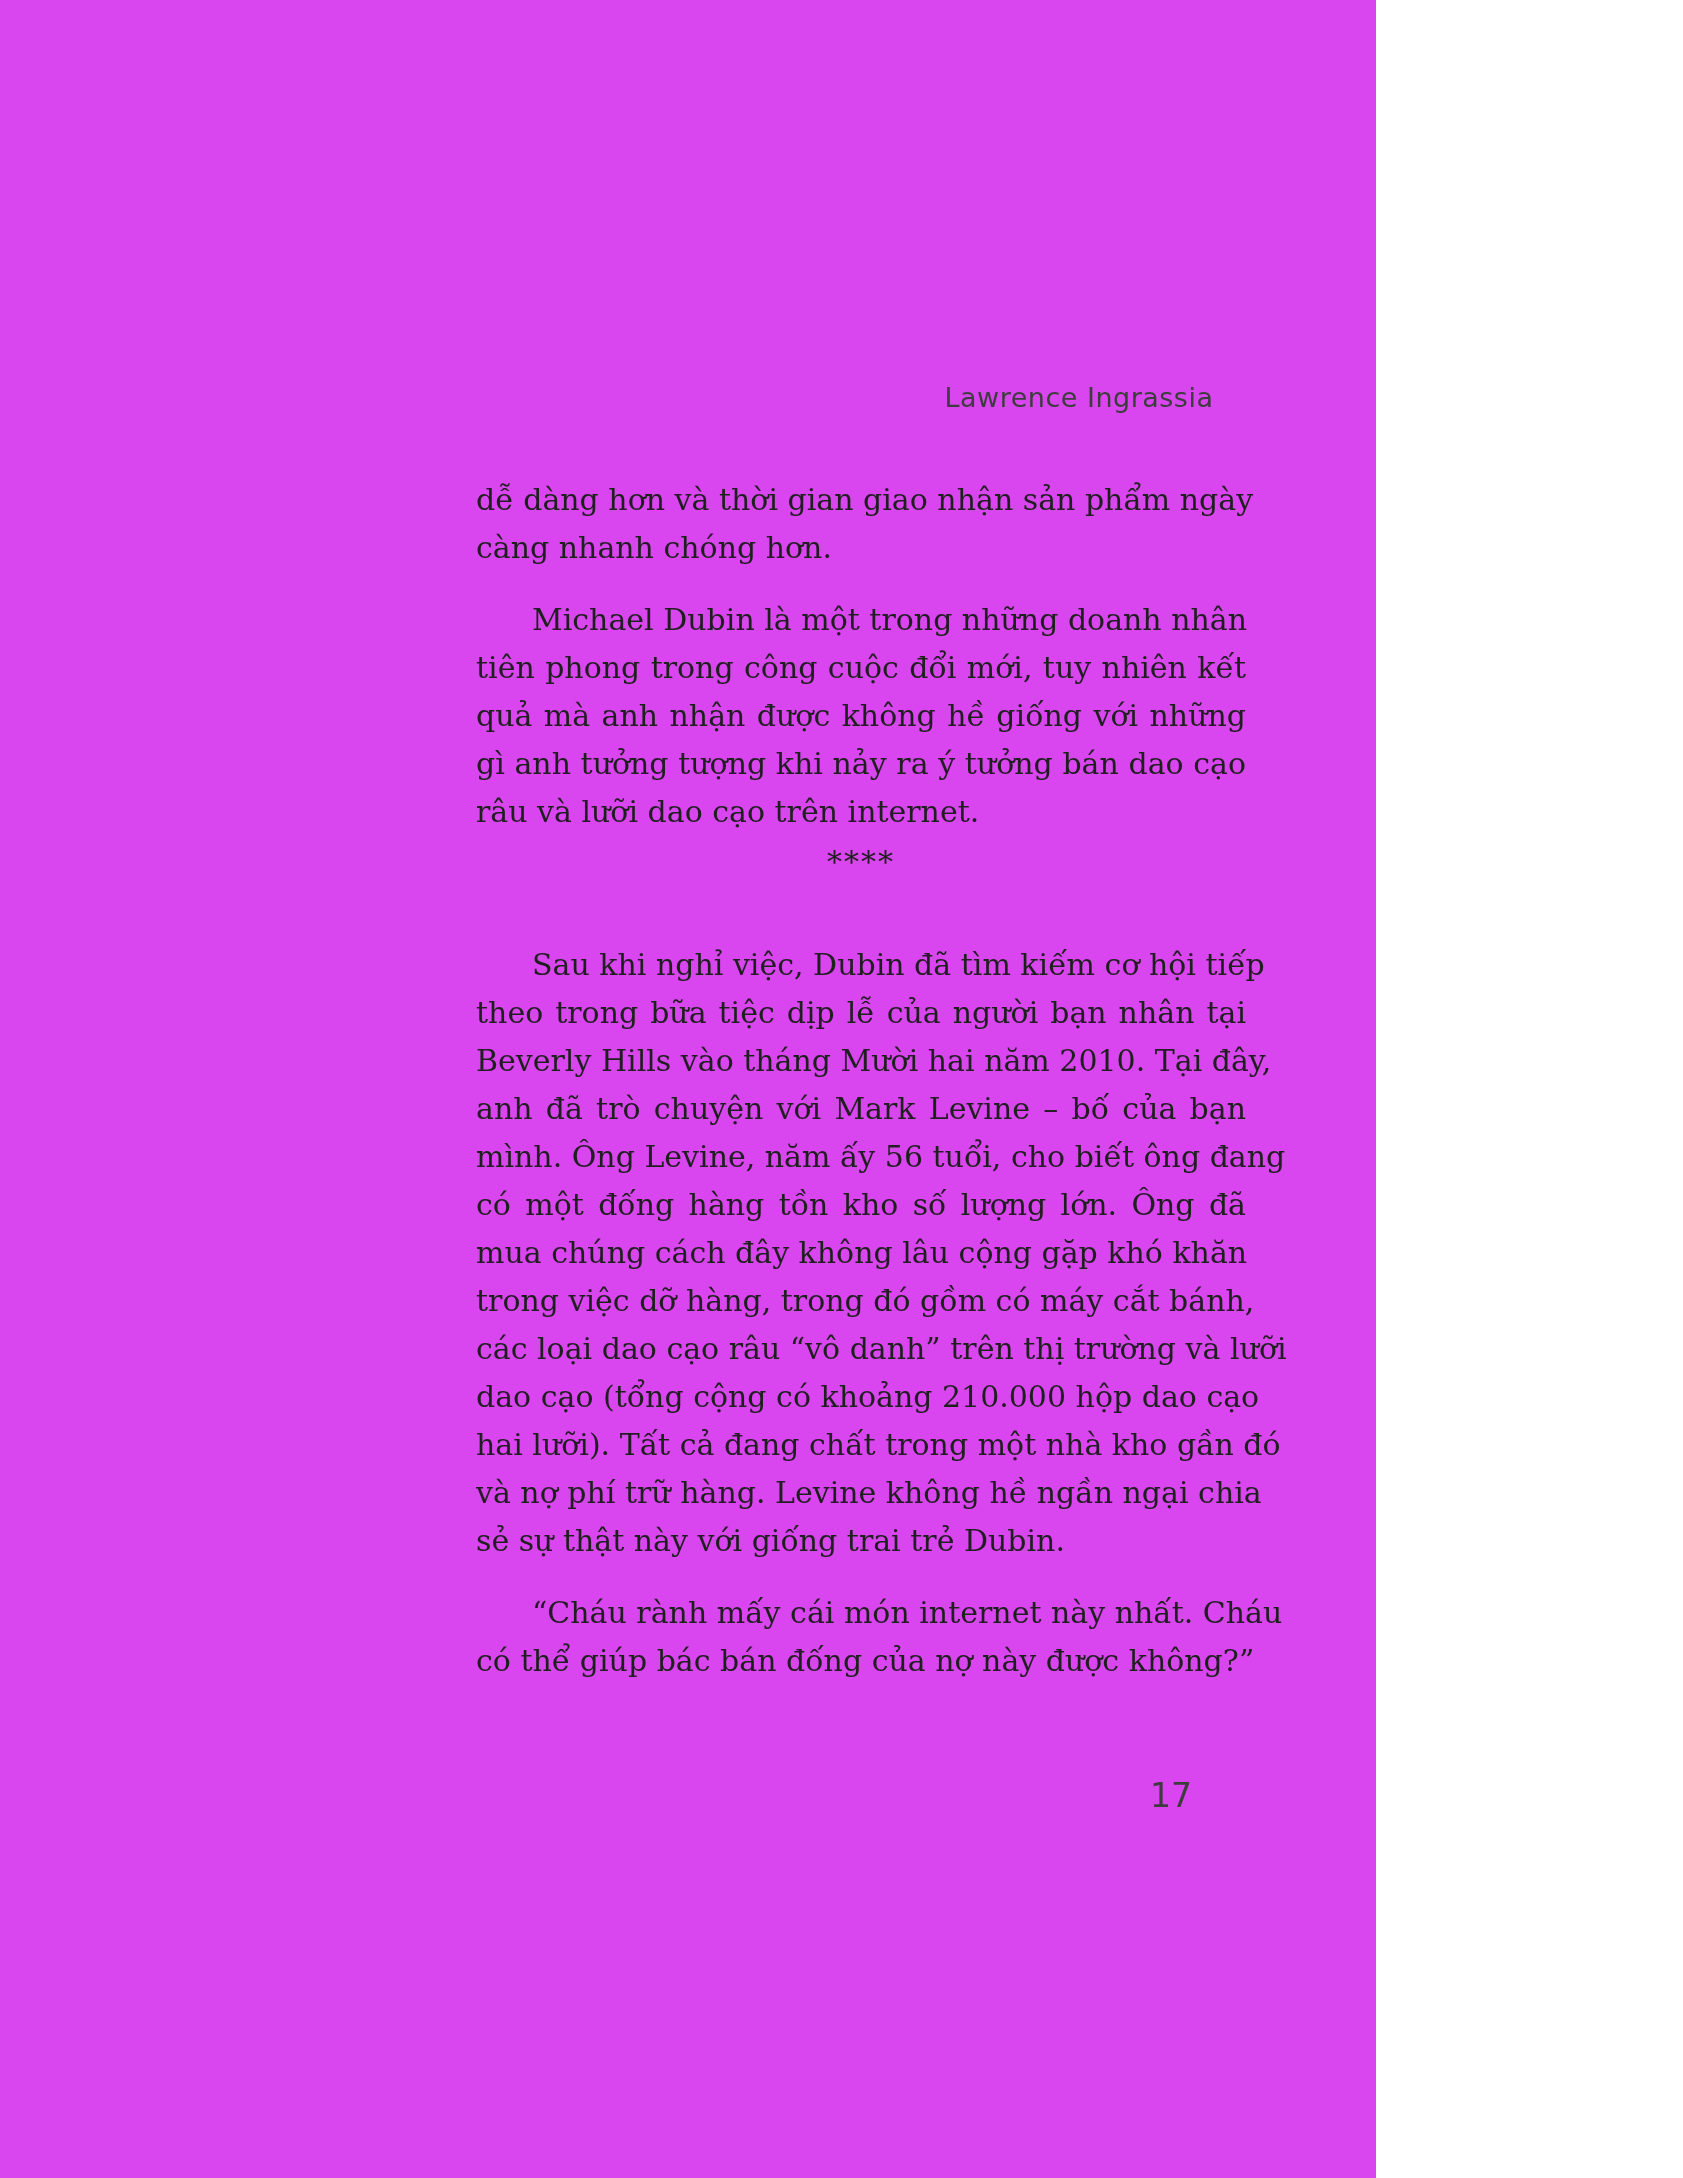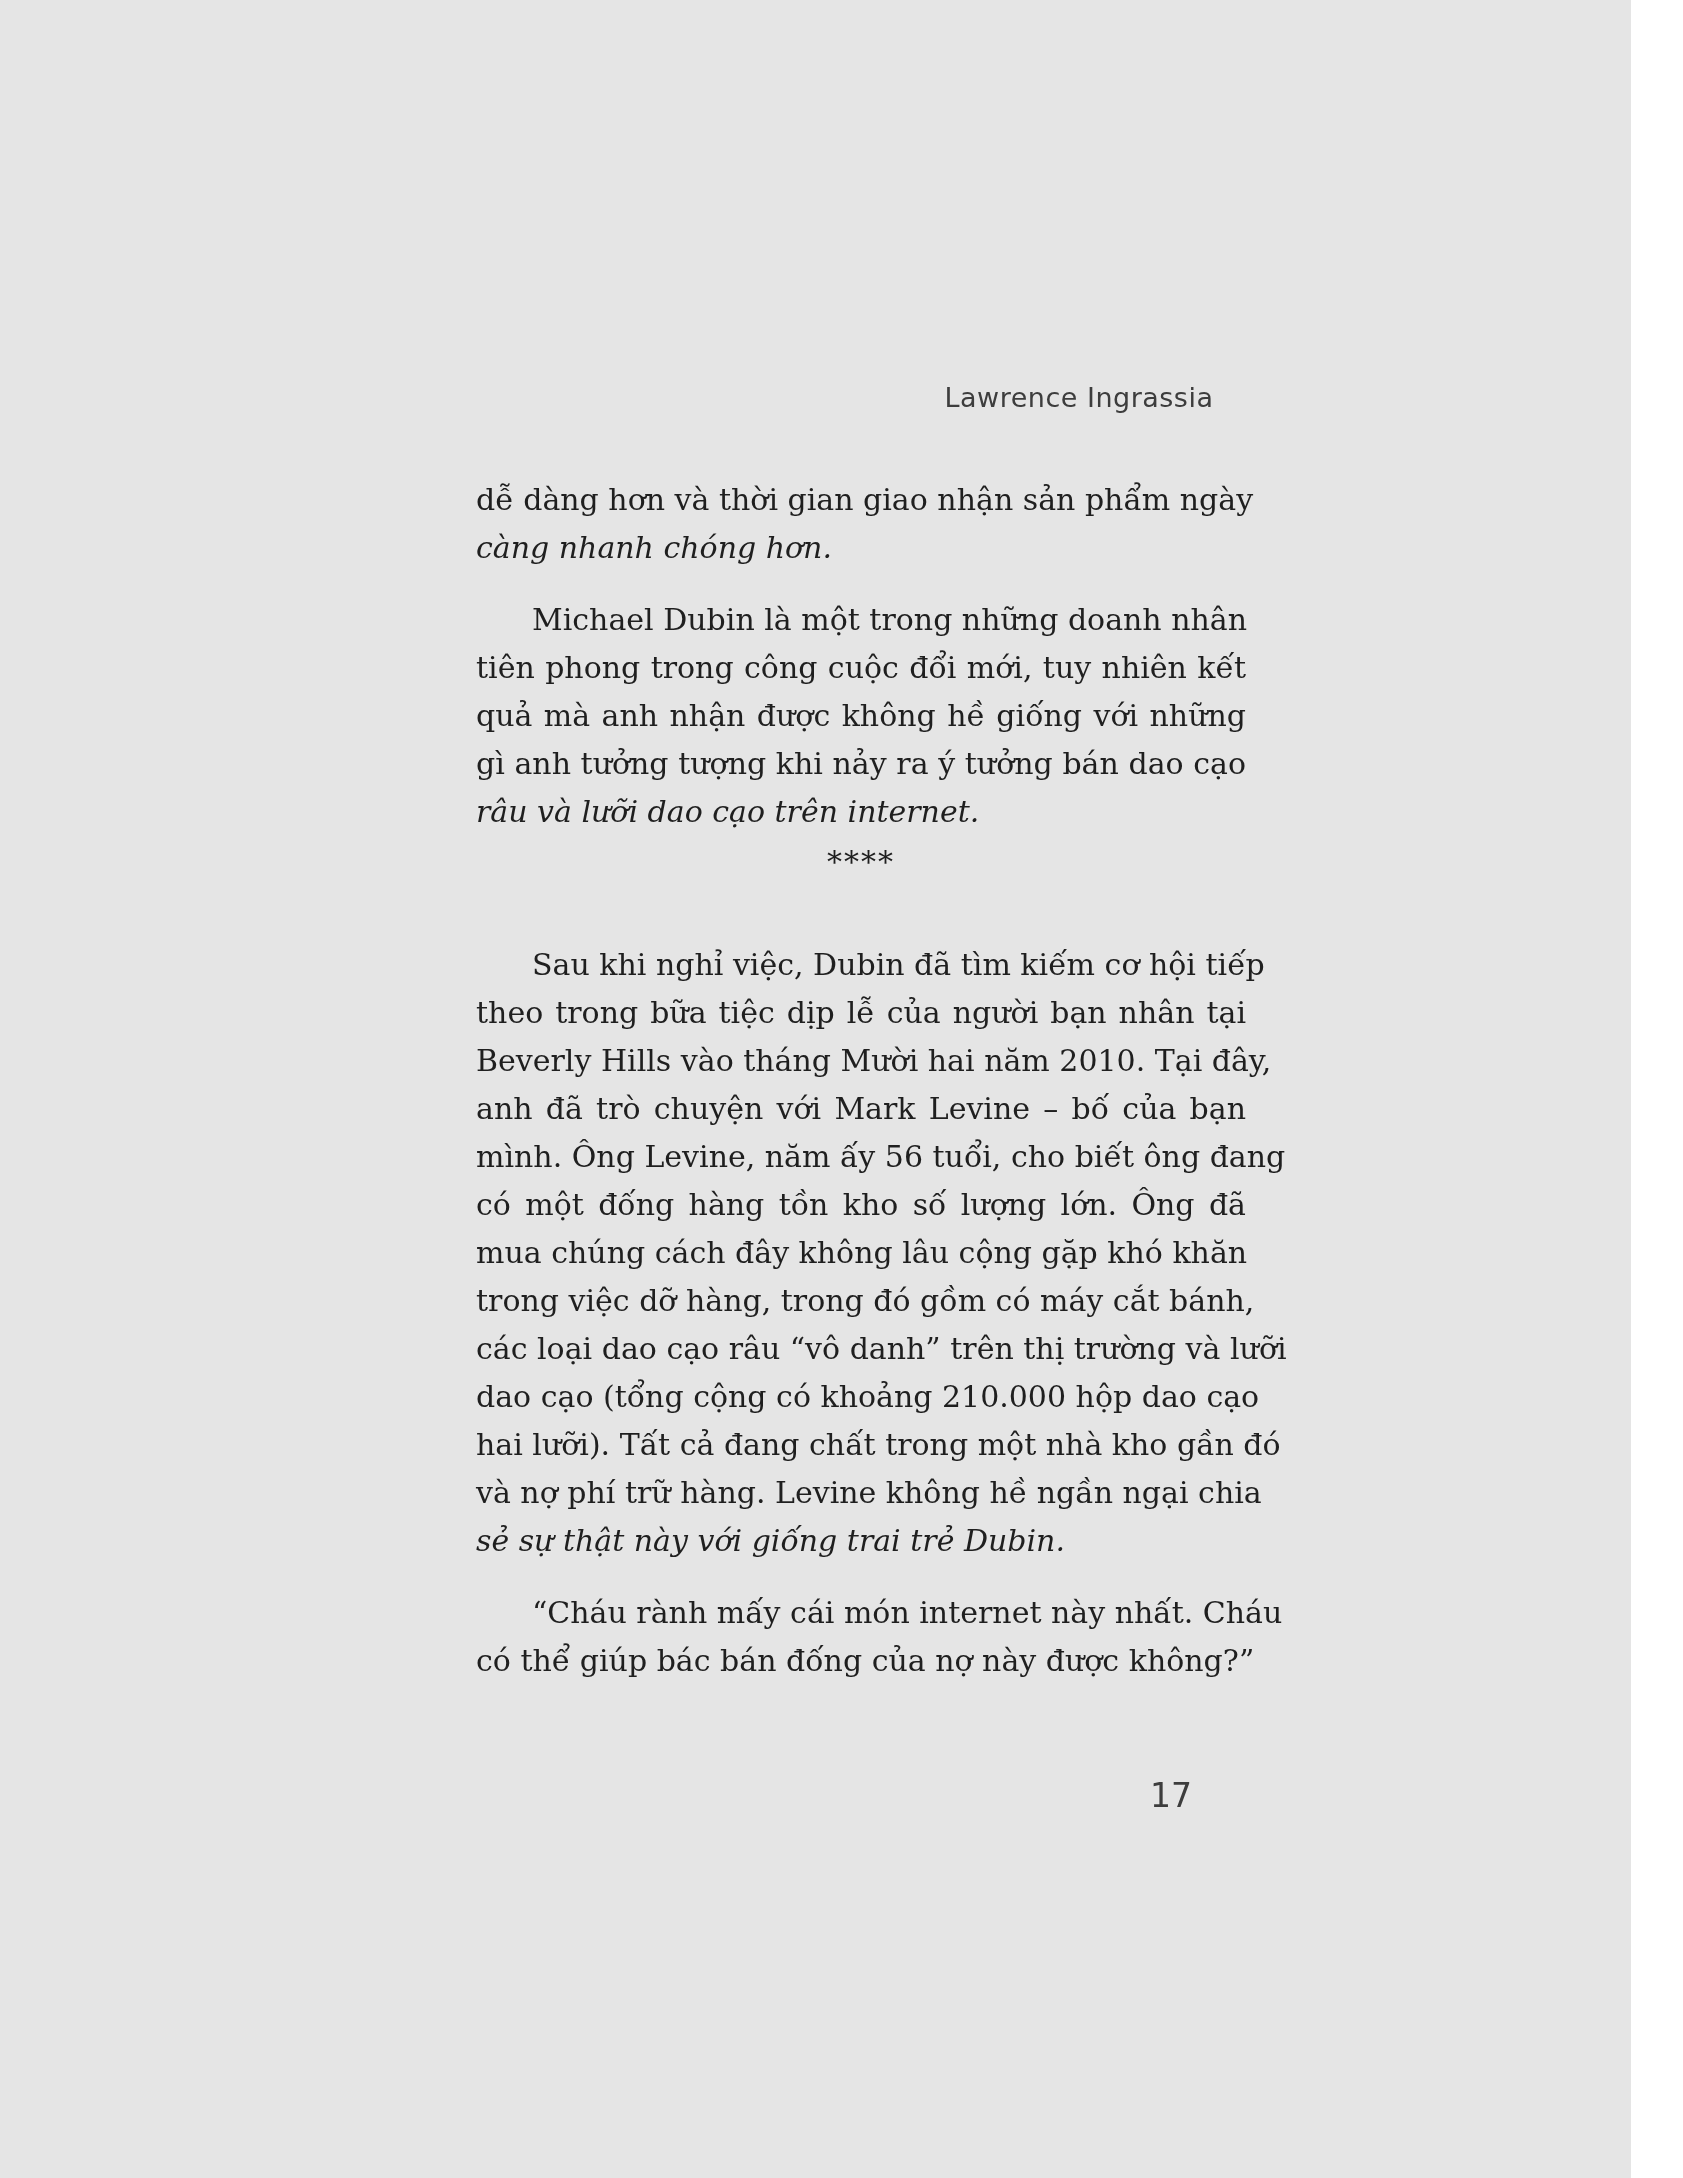--- a/index.html
+++ b/index.html
@@ -2,25 +2,26 @@
 <html><head>
 <meta charset="utf-8">
 <style>
   html, body {
     margin: 0;
     padding: 0;
     background: #ffffff;
   }
   .page {
     position: relative;
-    width: 1631px;
+    width: 1364px;
     height: 2178px;
-    background: #e5e5e5;
+    background: #d946ef;
     overflow: hidden;
     font-family: "DejaVu Serif", serif;
+    padding-left: 12px;
   }
   .running-header {
     position: absolute;
     top: 382px;
     left: 1079px;
     transform: translateX(-50%);
     font-family: "DejaVu Sans", sans-serif;
     font-size: 27px;
     letter-spacing: 0.5px;
     color: #3d3d3d;
@@ -42,21 +43,20 @@
   .block:nth-child(4) { margin-bottom: 12px; }
   .line {
     height: 48px;
     line-height: 48px;
     text-align: justify;
     text-align-last: justify;
     white-space: nowrap;
   }
   .line.last {
     text-align-last: left;
-    font-style: italic;
   }
   .line.indent {
     padding-left: 56px;
     margin-top: 24px;
   }
   .separator-line {
     height: 48px;
     line-height: 48px;
     text-align: center;
     text-align-last: center;

